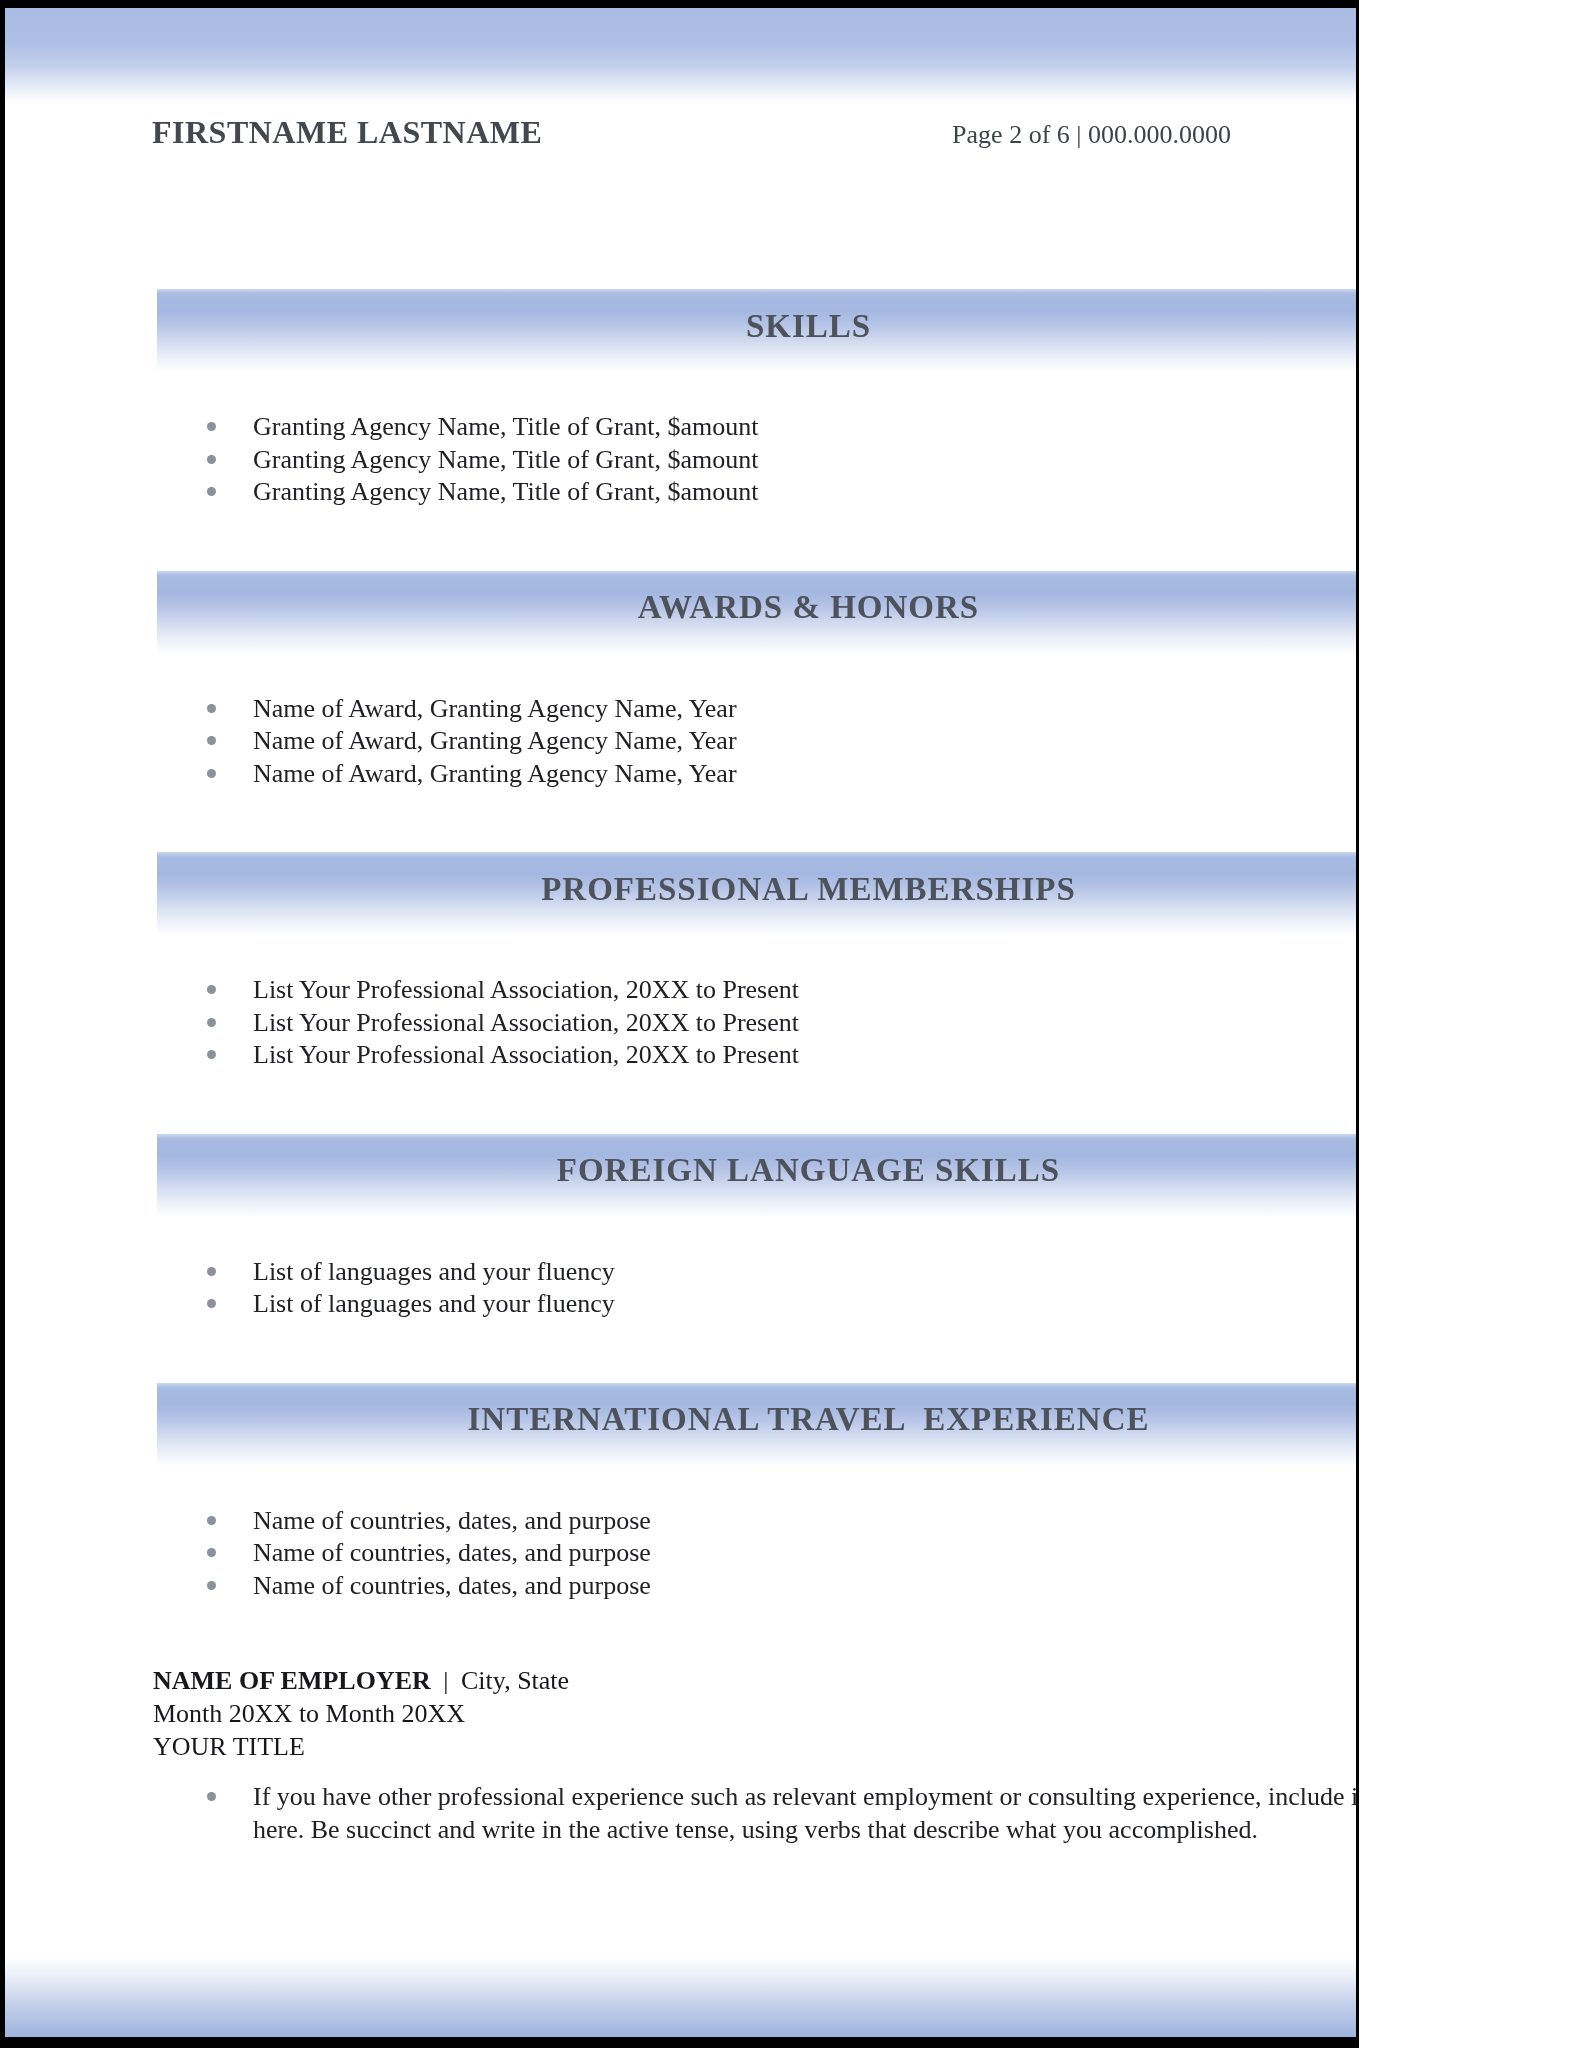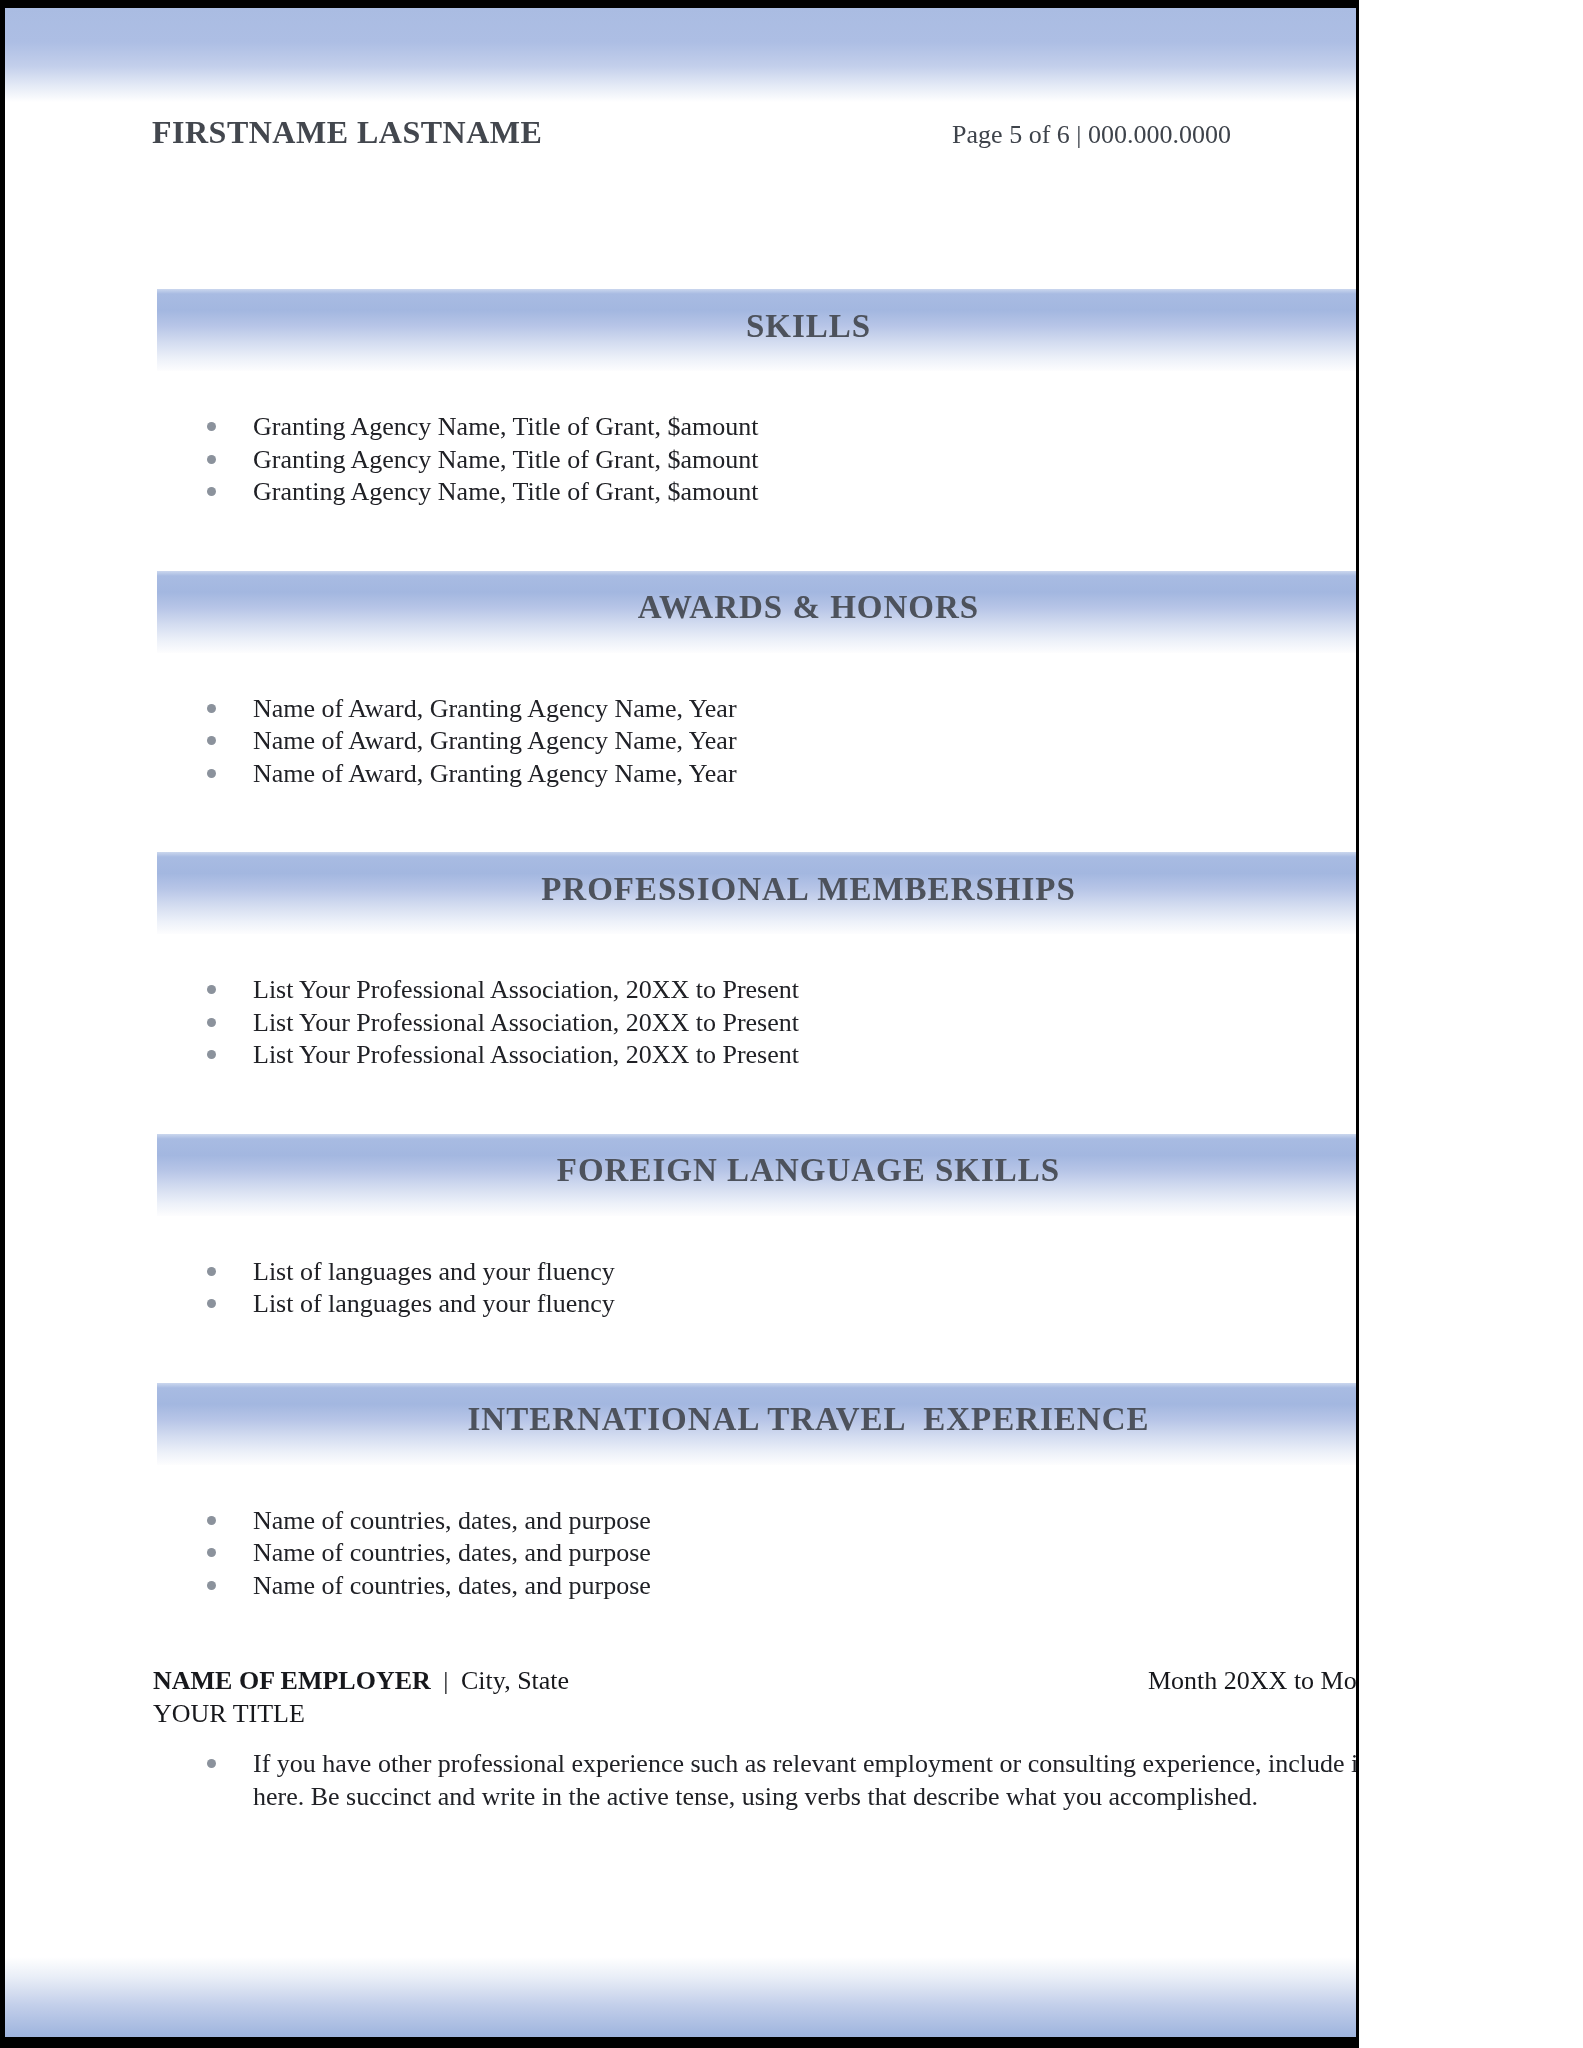--- a/index.html
+++ b/index.html
@@ -66,42 +66,42 @@
   .dot{
     position:absolute; left:50px; top:11px;
     width:9px; height:9px; border-radius:50%;
     background:#8b929c;
   }
 
   
   .emp{ margin:6px 0 0 -4px; }
   .emp-row{
     display:flex; justify-content:space-between; align-items:baseline;
-    font-size:26px; line-height:33px; color:#17181c;
+    font-size:26px; line-height:33px; color:#17181c;flex-direction:column;
   }
   .emp-name{ font-weight:bold; }
   .emp-sep{ margin:0 6px; }
   .emp-dates{ font-size:26px; color:#17181c; }
   .emp-title{ font-size:26px; line-height:33px; color:#17181c; }
 
   .sec-other .sec-bar{ margin-bottom:46px; }
   .sec-other ul.blist{ margin-top:18px; margin-bottom:4px; }
   .sec-other ul.blist li{ max-width:1210px; }
 </style>
 </head>
 <body>
 
 <div class="page">
 
   <div class="band-top"></div>
   <div class="band-bottom"></div>
 
   <div class="header">
     <div class="name">FIRSTNAME LASTNAME</div>
-    <div class="pageinfo">Page 5 of 6 | 000.000.0000</div>
+    <div class="pageinfo">Page 2 of 6 | 000.000.0000</div>
   </div>
 
   <div class="content">
 
     <section class="sec">
       <div class="sec-bar">
         <h2 class="sec-title">SKILLS</h2>
       </div>
       <ul class="blist">
         <li><span class="dot"></span><span>Granting Agency Name, Title of Grant, $amount</span></li>

